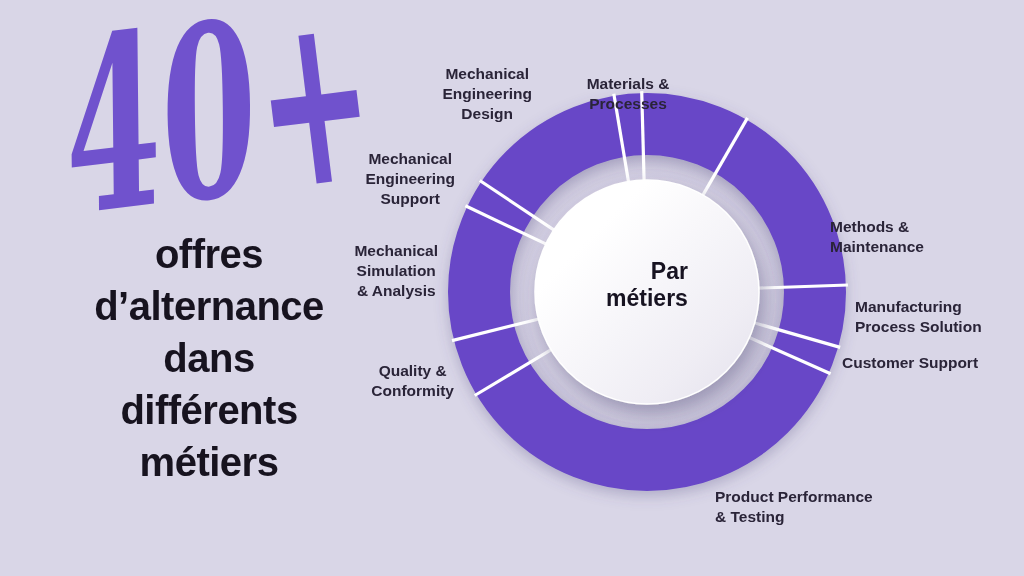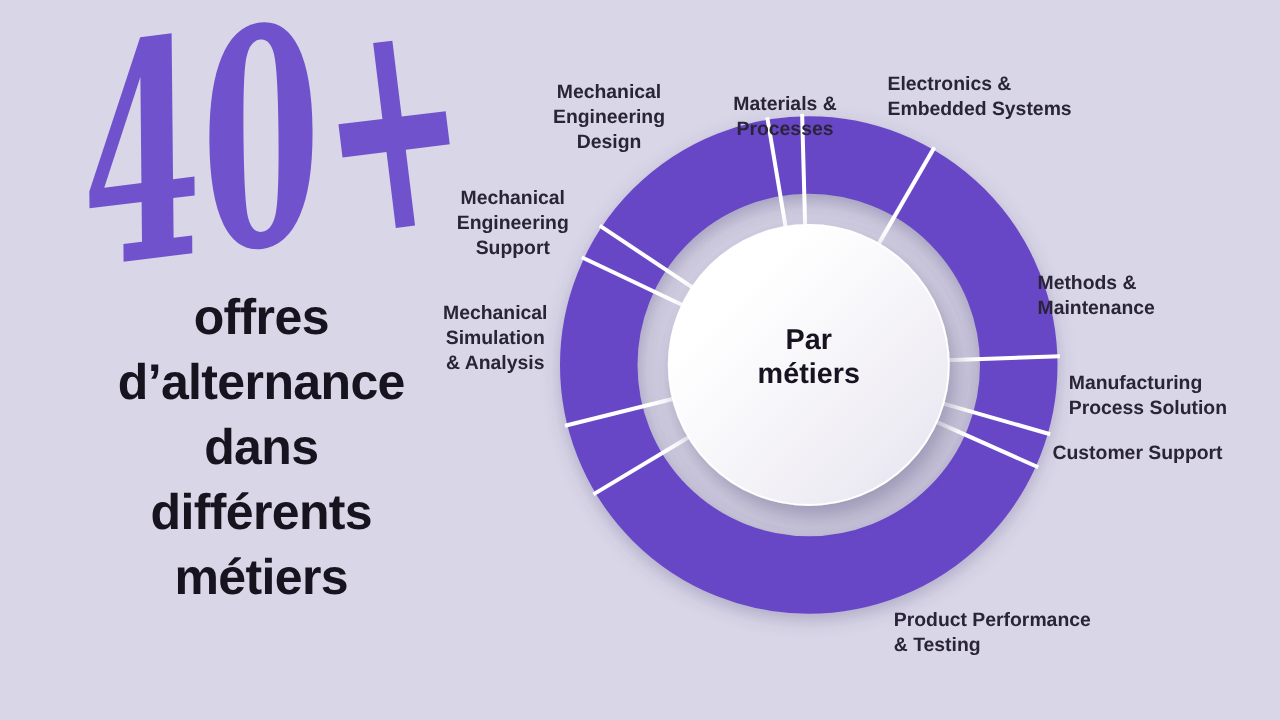--- a/index.html
+++ b/index.html
@@ -26,21 +26,21 @@
     font-size:40px;line-height:52px;font-weight:bold;
     letter-spacing:-0.5px;color:#17131f;
     white-space:pre-line;
     text-align:center;
   }
 
   
   .donut-wrap{position:absolute;left:422px;top:67px;width:450px;height:450px;}
   .center-label{
     position:absolute;left:535px;top:180px;width:224px;height:224px;
-    display:flex;align-items:center;justify-content:center;text-align:center;
+    display:flex;align-items:center;justify-content:center;text-align:right;
     font-size:23px;line-height:27px;font-weight:bold;color:#171321;
     white-space:pre-line;transform:translateY(-7px);
     pointer-events:none;
   }
   #segment-dividers line{stroke:#ffffff;stroke-width:3.2;stroke-linecap:butt;}
 
   
   .callout{
     position:absolute;
     font-size:15.5px;line-height:20px;font-weight:bold;
@@ -108,32 +108,32 @@
         </g>
       <circle cx="225" cy="225" r="112" fill="url(#centerGrad)" stroke="#ffffff" stroke-width="1.5" filter="url(#centerShadow)"></circle>
     </svg>
   </div>
 
   <div class="center-label">Par
 métiers</div>
 
   <div class="callout align-c co-materials">Materials &amp;
 Processes</div>
-  <div class="callout co-electronics">Electronics &amp;
-Embedded Systems</div>
   <div class="callout align-r co-mech-design">Mechanical
 Engineering
 Design</div>
   <div class="callout align-r co-mech-support">Mechanical
 Engineering
 Support</div>
   <div class="callout co-methods">Methods &amp;
 Maintenance</div>
   <div class="callout align-r co-mech-sim">Mechanical
 Simulation
 &amp; Analysis</div>
   <div class="callout co-manufacturing">Manufacturing
 Process Solution</div>
   <div class="callout co-customer">Customer Support</div>
+  <div class="callout align-r co-quality">Quality &amp;
+Conformity</div>
   <div class="callout co-product">Product Performance
 &amp; Testing</div>
 
 </div>
 
 </body></html>

